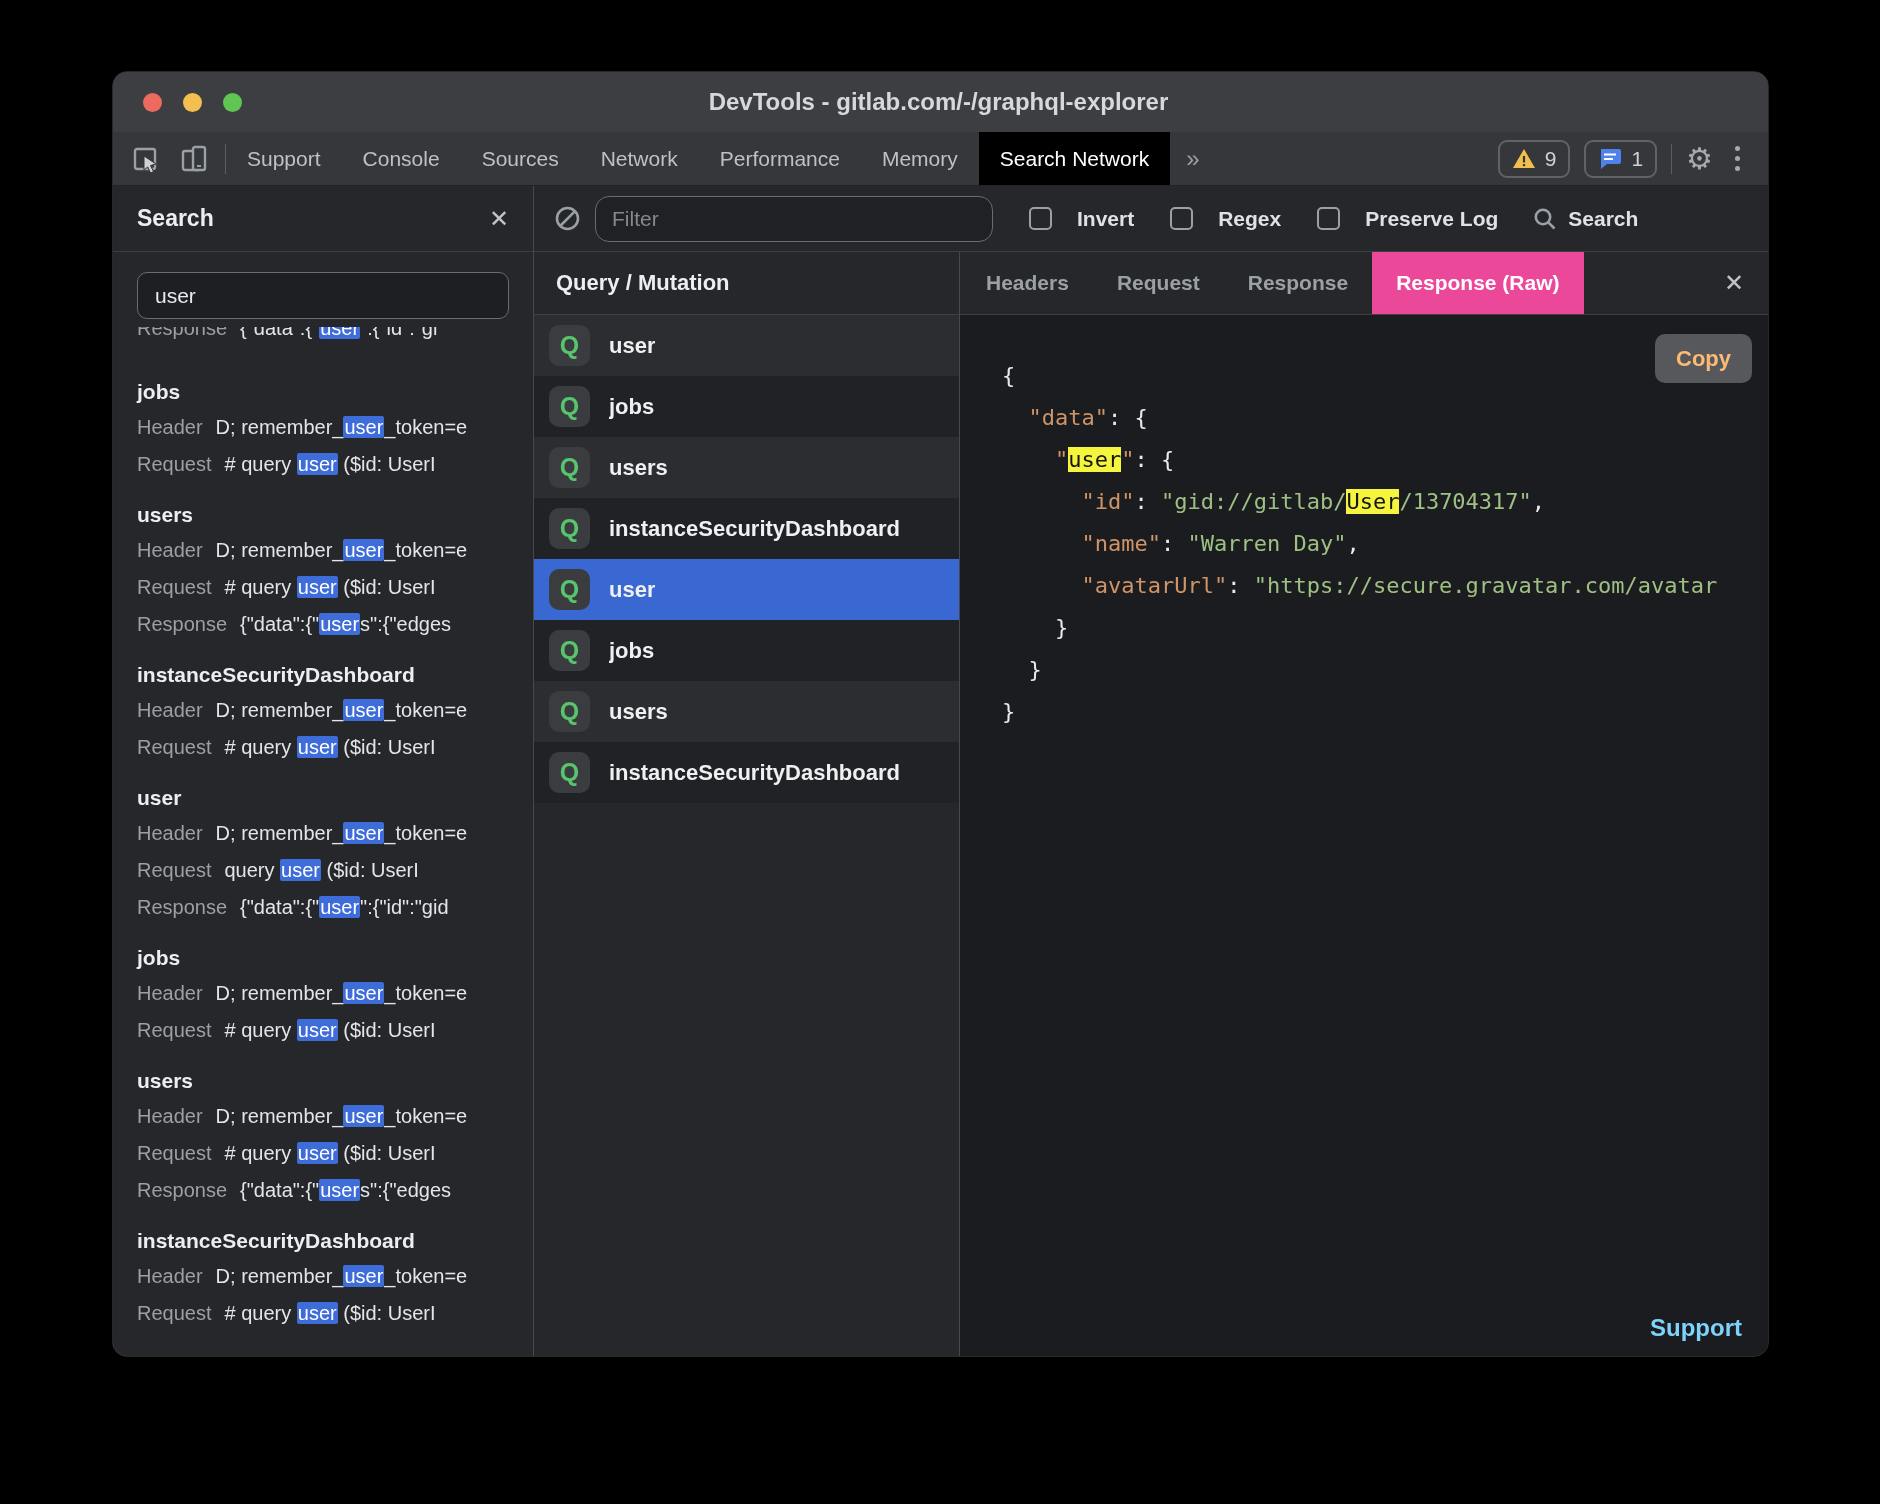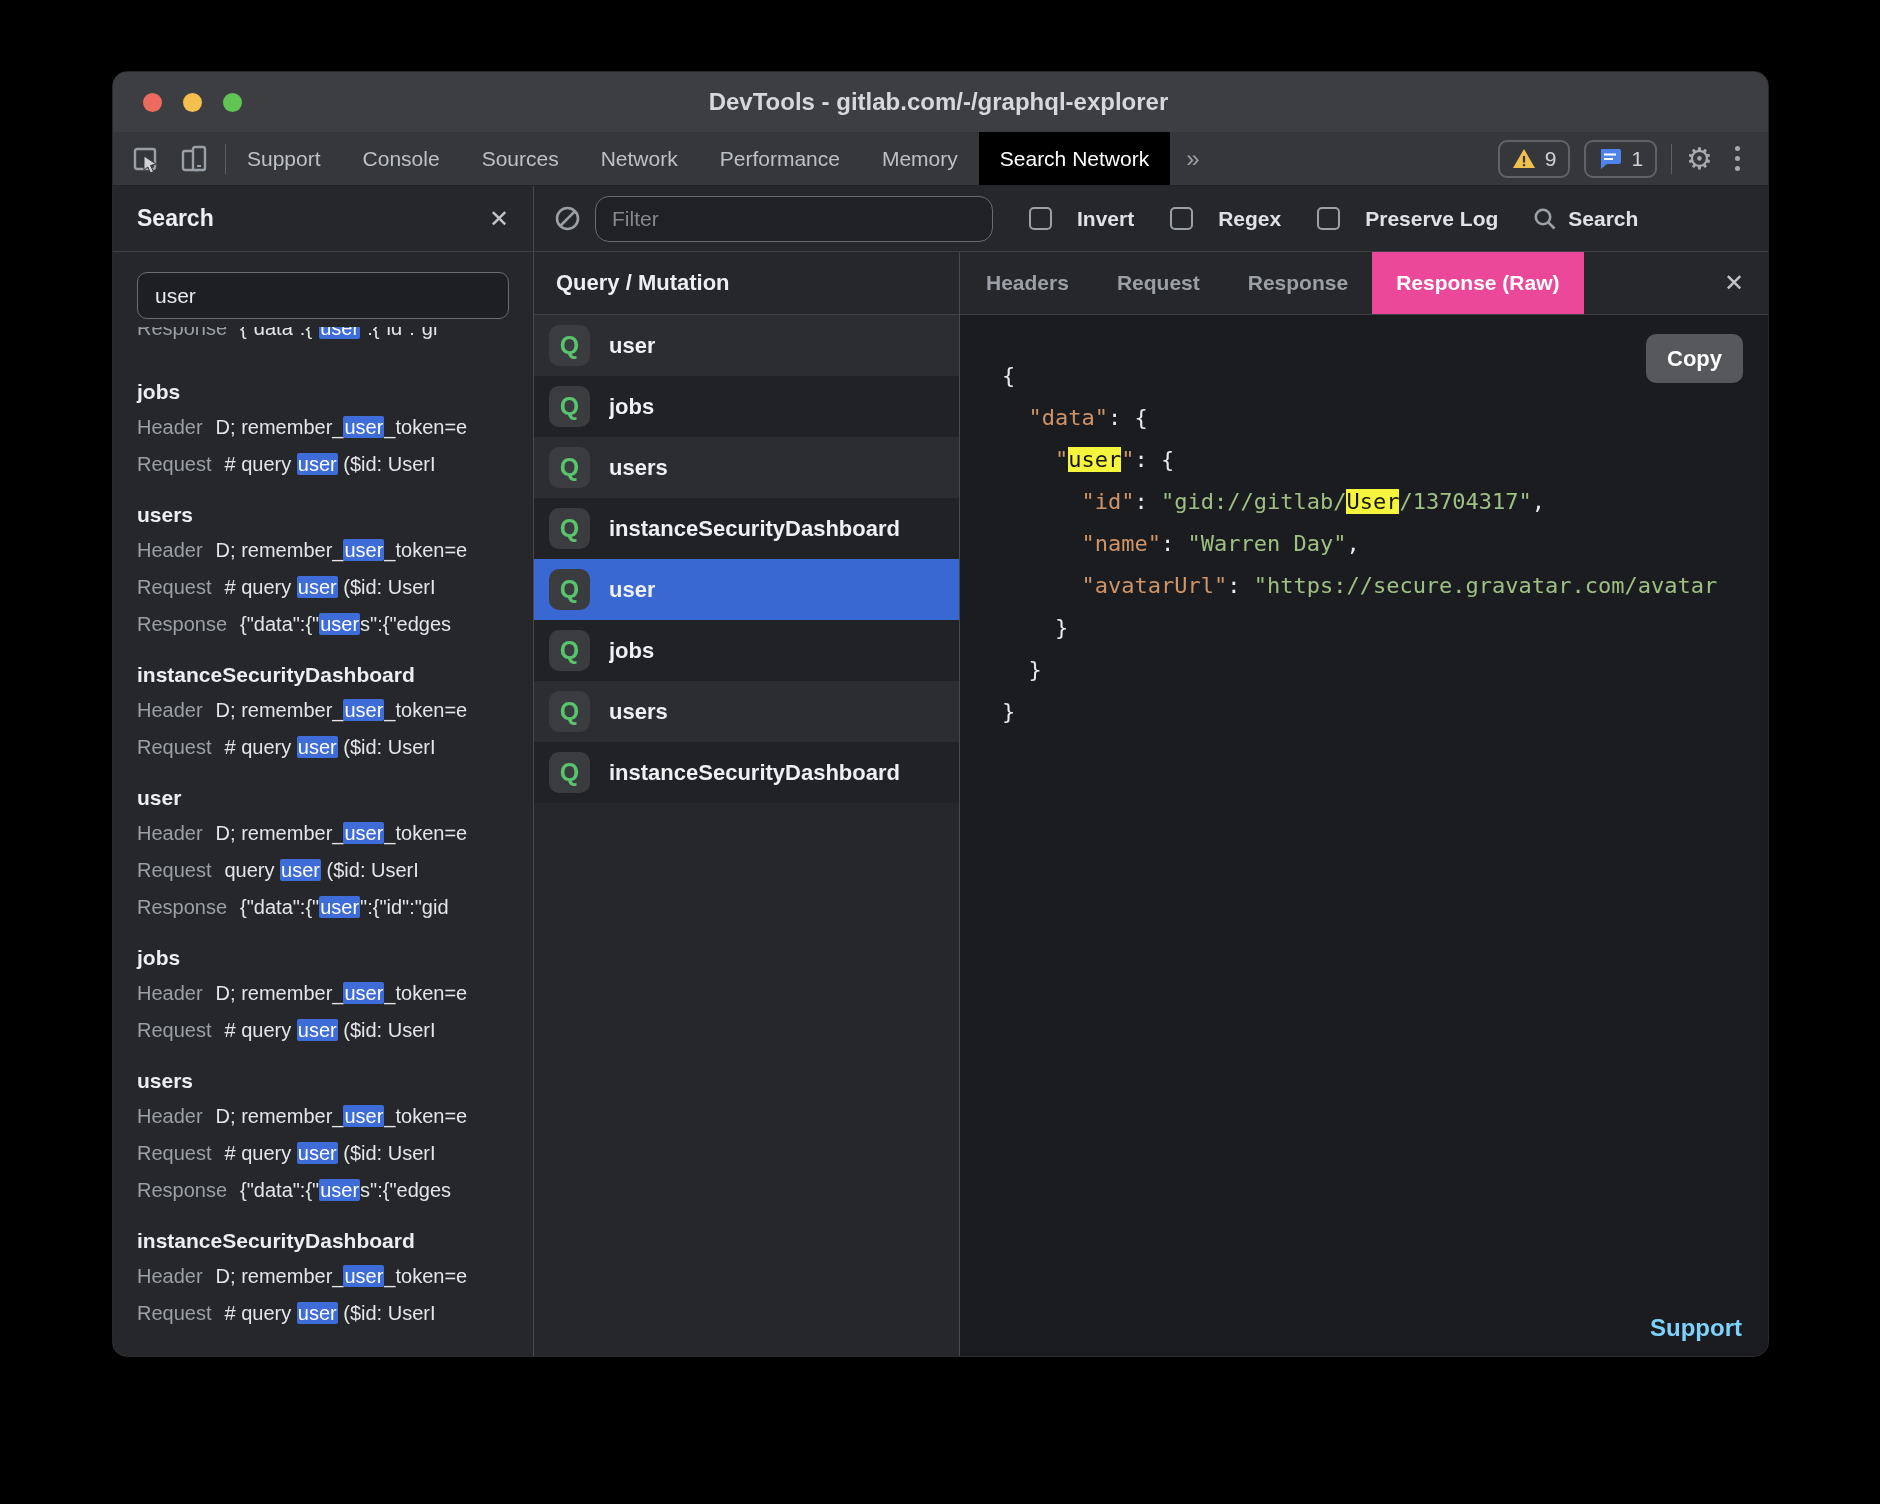--- a/index.html
+++ b/index.html
@@ -80,22 +80,22 @@
     font-weight:bold; font-size:25px; display:flex; align-items:center; justify-content:center; }
   .qlabel { font-size:22px; font-weight:bold; color:#eef0f2; white-space:nowrap; overflow:hidden; }
 
   
   .details { flex:1; display:flex; flex-direction:column; min-width:0; }
   .dtabs { height:63px; flex:none; background:#26272b; border-bottom:1px solid #3e3f43; display:flex; align-items:stretch; padding-left:2px; }
   .rtab { display:flex; align-items:center; padding:0 24px; font-size:21px; font-weight:600; color:#9aa0a6; cursor:default; }
   .rtab.active { background:#ec4899; color:#fff; font-weight:bold; }
   .dtabs .xicon { margin-left:auto; align-self:center; padding-right:24px; }
   .json-view { flex:1; position:relative; background:#1b1c1f; overflow:hidden; }
-  .copy-btn { position:absolute; top:19px; right:25px; height:49px; padding:0 21px; background:#56585c; border:none;
-    border-radius:10px; color:#ffffff; font-size:22px; font-weight:bold; font-family:"Liberation Sans",sans-serif; cursor:default; }
+  .copy-btn { position:absolute; top:19px; right:16px; height:49px; padding:0 21px; background:#56585c; border:none;
+    border-radius:10px; color:#fdba74; font-size:22px; font-weight:bold; font-family:"Liberation Sans",sans-serif; cursor:default; }
   .json-code { padding:40px 0 0 42px; font-family:"DejaVu Sans Mono", monospace; font-size:22px; line-height:42px; }
   .jline { white-space:pre; overflow:hidden; }
   .j-p { color:#e8eaed; }
   .j-k { color:#cf9467; }
   .j-s { color:#9ec183; }
   .j-h { background:#f6f53d; color:#151515; }
   .support { position:absolute; right:26px; bottom:14px; font-size:24px; font-weight:bold; color:#7dd3fc; cursor:default; }
 </style>
 </head>
 <body>

